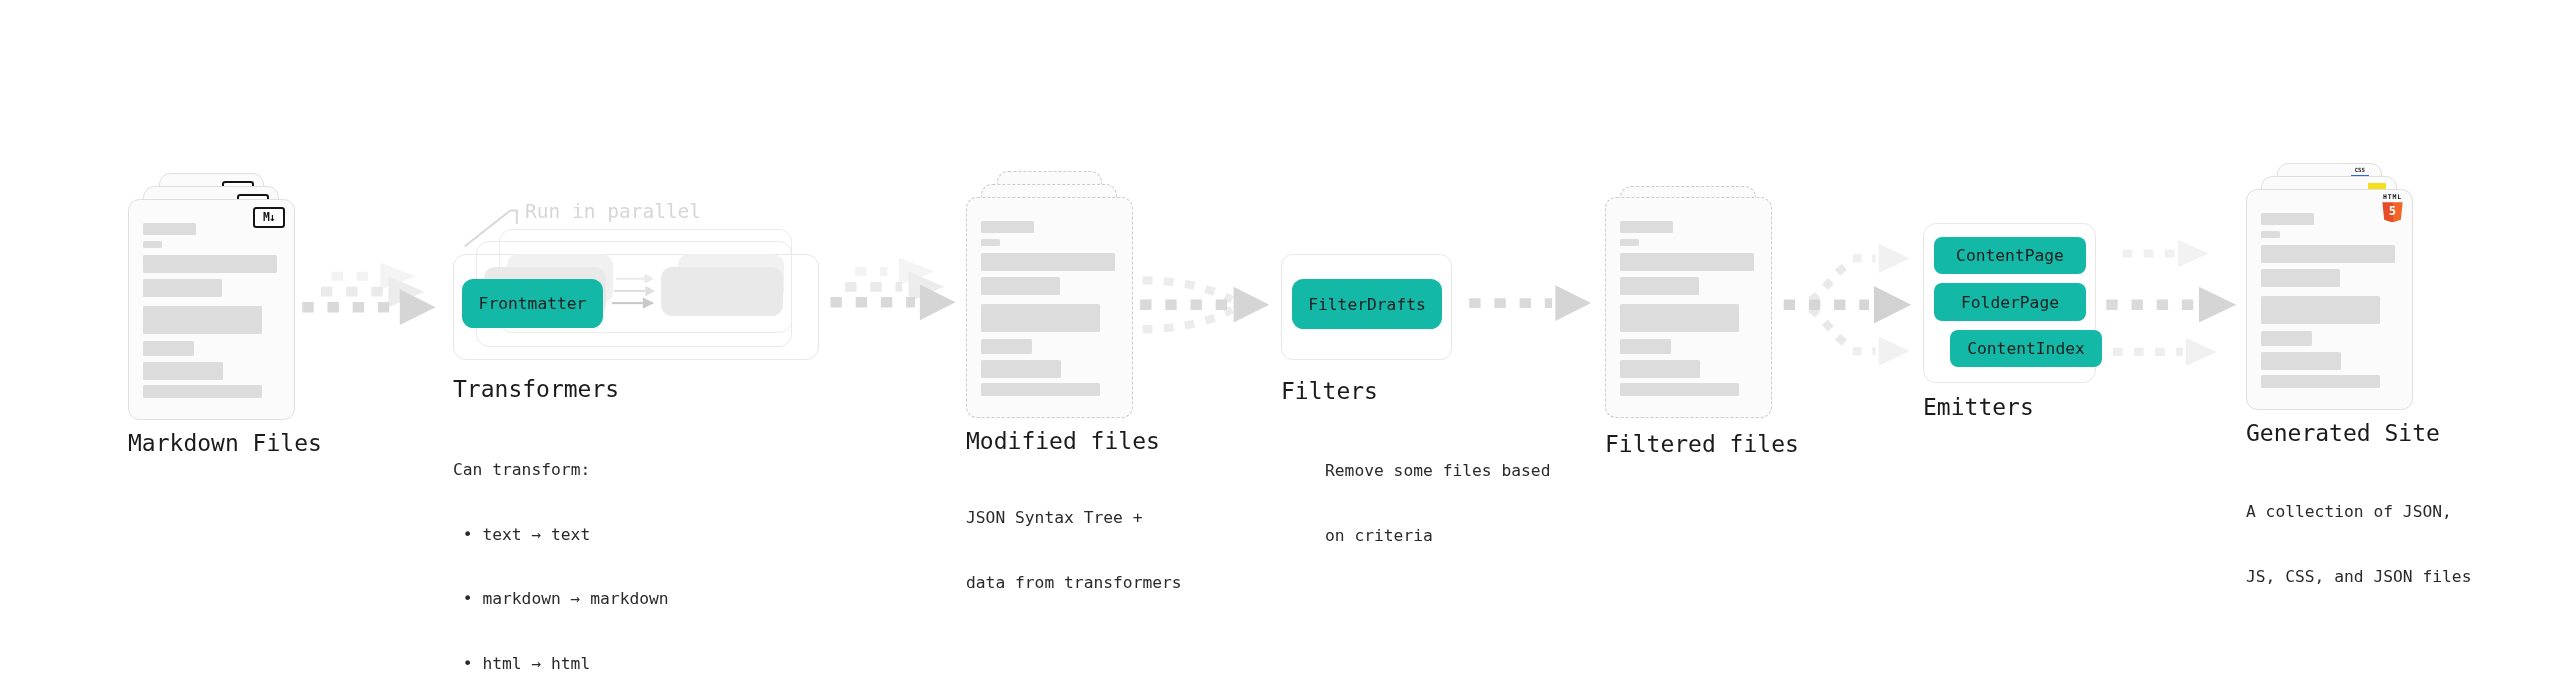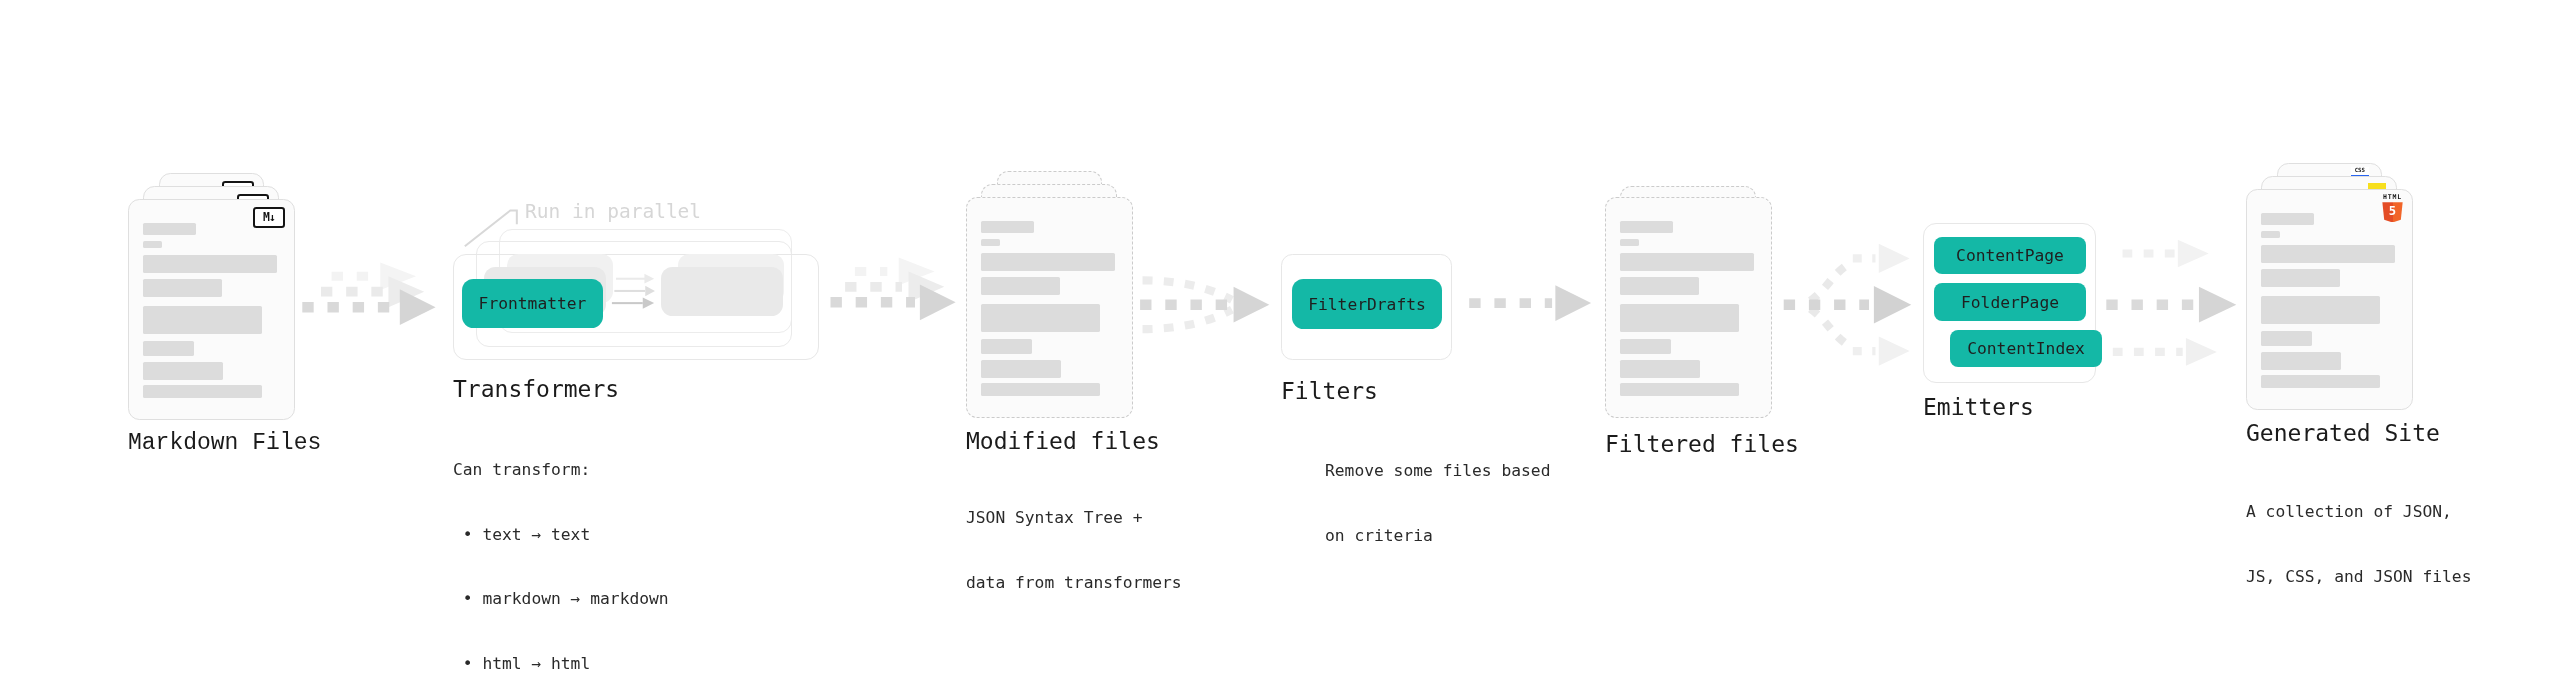--- a/index.html
+++ b/index.html
@@ -141,21 +141,21 @@
       <div class="sk" style="left:14px;top:23px;width:53px;height:12.2px"></div>
       <div class="sk" style="left:14px;top:41px;width:18.7px;height:6.5px"></div>
       <div class="sk" style="left:14px;top:55px;width:134px;height:18px"></div>
       <div class="sk" style="left:14px;top:79px;width:79px;height:18px"></div>
       <div class="sk" style="left:14px;top:106px;width:119px;height:28.4px"></div>
       <div class="sk" style="left:14px;top:141px;width:51px;height:15.4px"></div>
       <div class="sk" style="left:14px;top:162px;width:80px;height:18px"></div>
       <div class="sk" style="left:14px;top:185px;width:119px;height:13px"></div>
     </div>
   </div>
-  <div class="title" style="left:128px;top:429px;font-family:Liberation Mono, monospace;">Markdown Files</div>
+  <div class="title" style="left:128px;top:429px;">Markdown Files</div>
 
   <div class="note" style="left:525px;top:202px;">Run in parallel</div>
 
   <div class="frame" style="left:499px;top:229px;width:293px;height:104px;border-color:#ececec;"></div>
   <div class="pill g2" style="left:507px;top:254px;width:106px;height:49px;"></div>
   <div class="pill g2" style="left:678px;top:254px;width:106px;height:49px;"></div>
 
   <div class="frame" style="left:476px;top:241px;width:316px;height:106px;border-color:#eaeaea;"></div>
   <div class="pill g1" style="left:484px;top:267px;width:122px;height:49px;"></div>
   <div class="pill g1" style="left:661px;top:267px;width:122px;height:49px;"></div>

